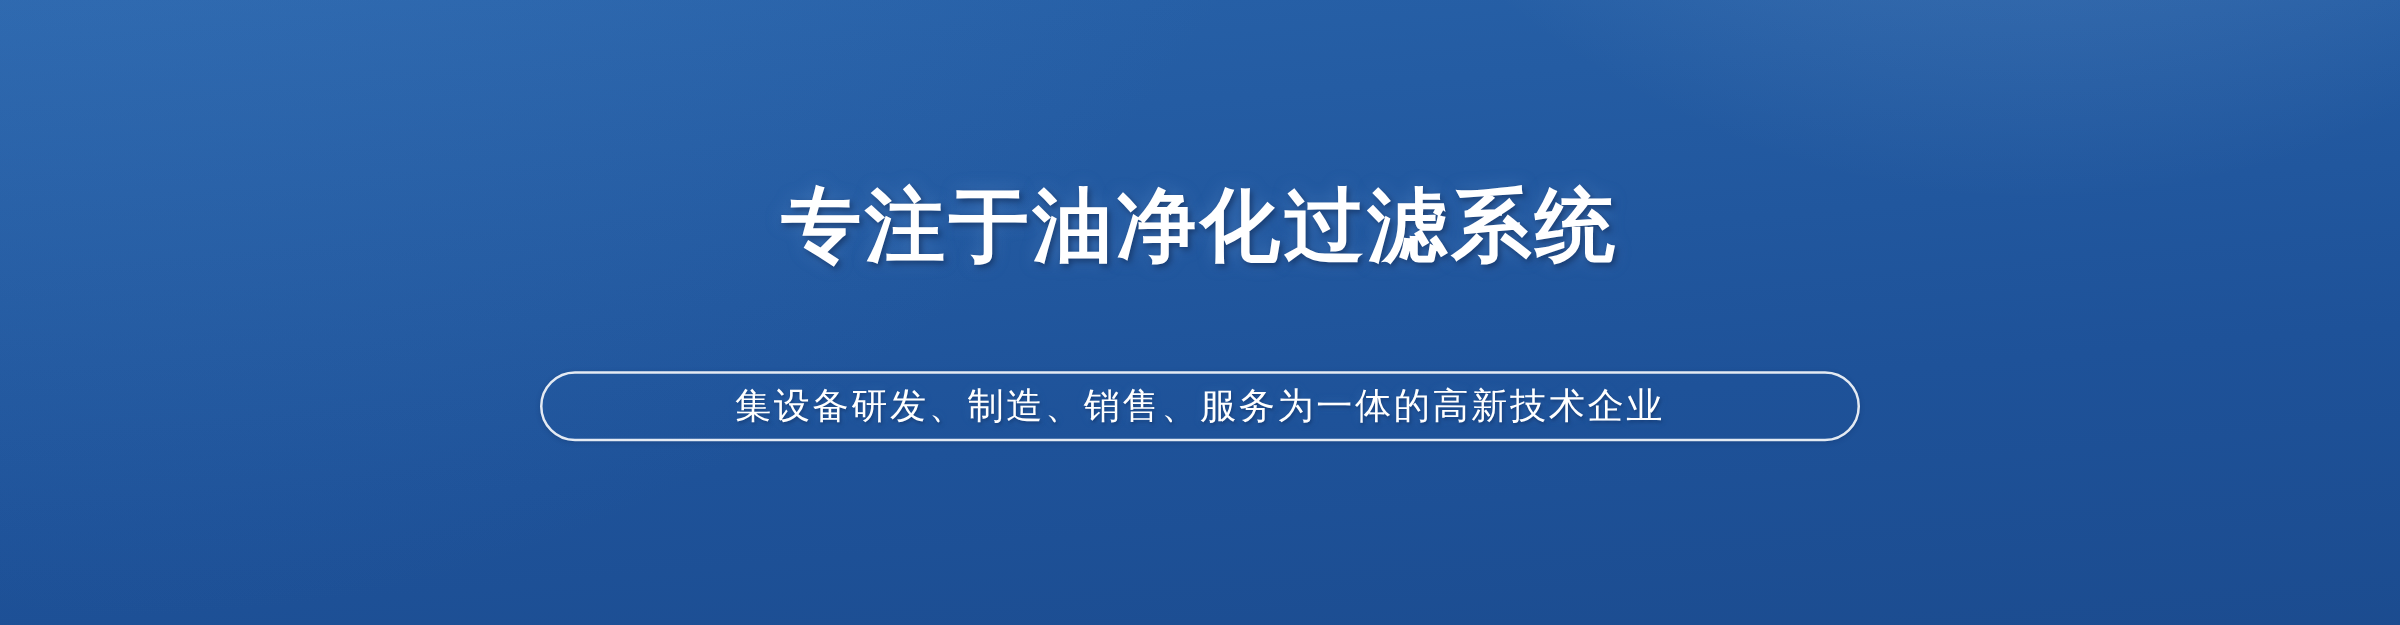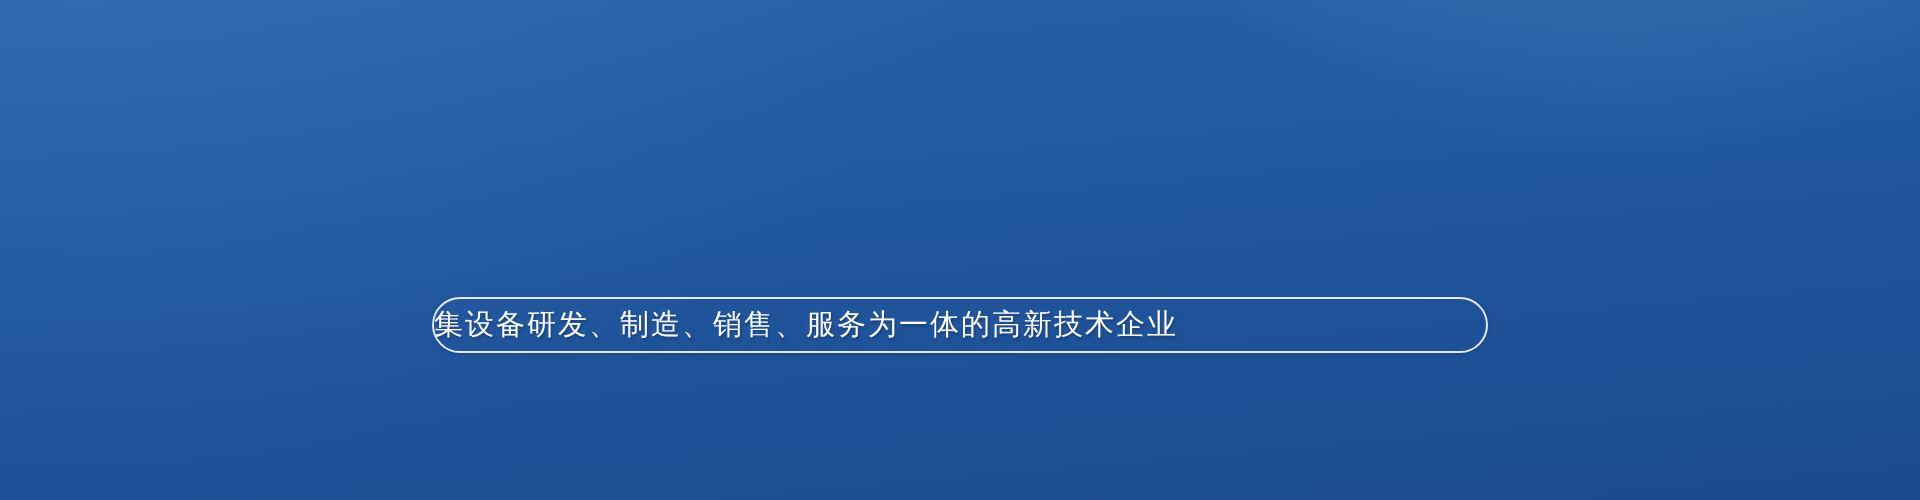--- a/index.html
+++ b/index.html
@@ -239,21 +239,21 @@
     position: absolute;
     left: 50%;
     transform: translateX(-50%);
     top: 297px;
     width: 1056px;
     height: 56px;
     border: 2px solid rgba(255,255,255,0.88);
     border-radius: 999px;
     display: flex;
     align-items: center;
-    justify-content: flex-start;
+    justify-content: center;
     box-sizing: border-box;
     box-shadow: 0 1px 4px rgba(10,35,80,0.25);
   }
 
   .subtitle-text {
     color: #ffffff;
     font-size: 29px;
     font-weight: 400;
     letter-spacing: 2px;
     white-space: nowrap;
@@ -299,18 +299,19 @@
     </div>
 
   <div class="earth-atmo"></div>
   <div class="earth-wrap">
     <div class="earth-surface"></div>
     <div class="ocean-patches"></div>
     <div class="clouds"></div>
     <div class="earth-highlight"></div>
   </div>
 
+  <div class="headline">专注于油净化过滤系统</div>
 
   <div class="subtitle-pill">
     <span class="subtitle-text">集设备研发、制造、销售、服务为一体的高新技术企业</span>
   </div>
 
 </div>
 
 </body></html>

